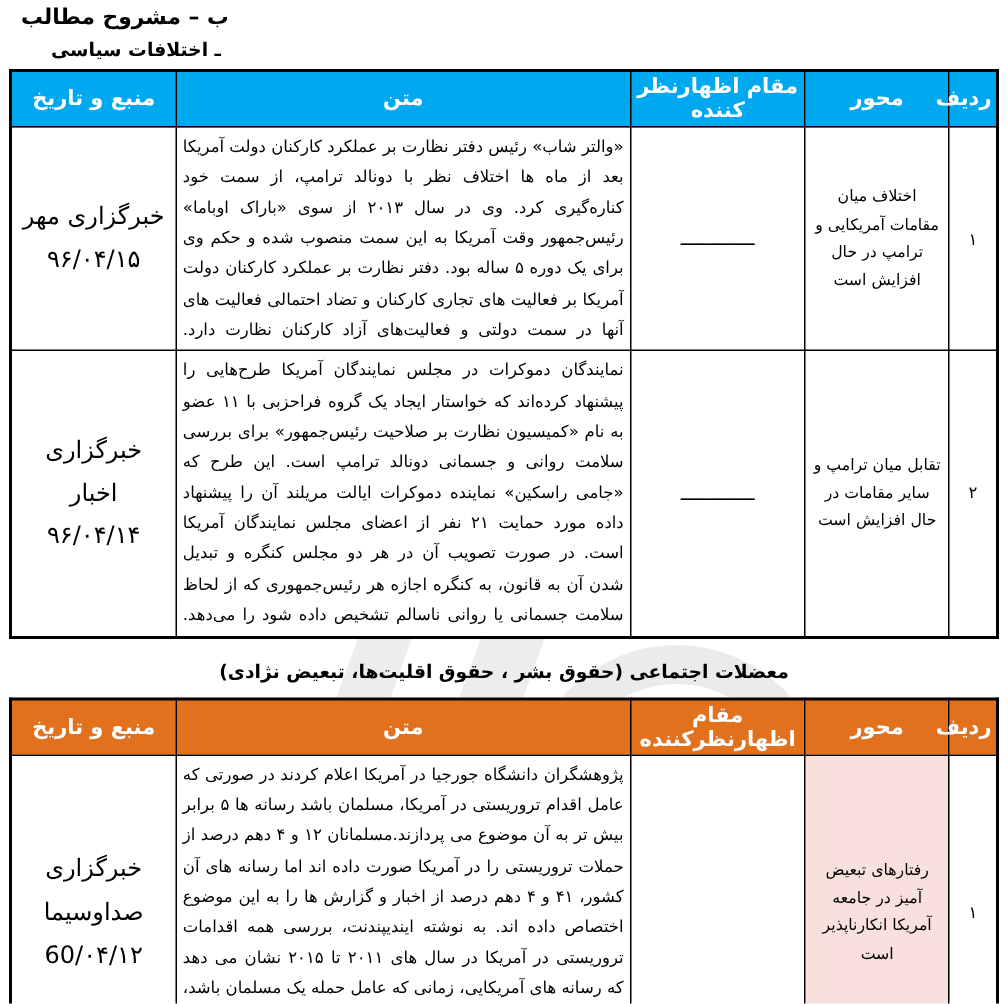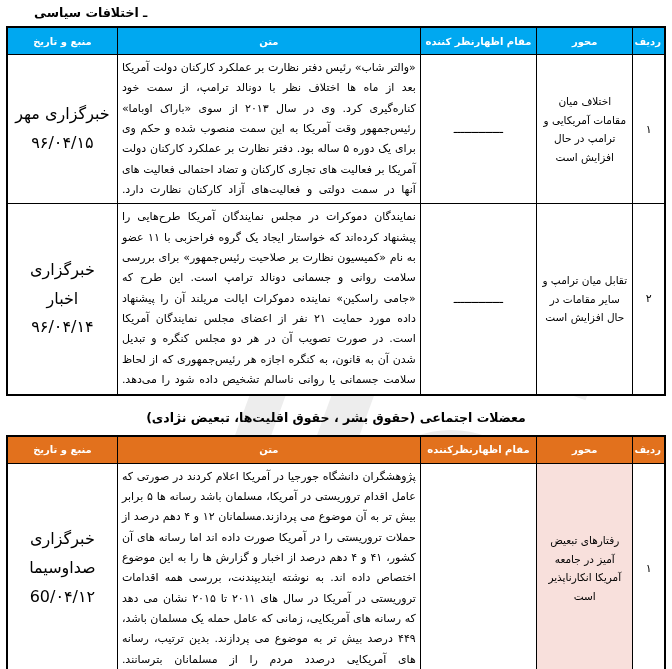--- a/index.html
+++ b/index.html
@@ -90,21 +90,21 @@
     border: 2px solid #000;
     background: #fff;
   }
   table.data th, table.data td {
     border: 1px solid #000;
     padding: 3px 4px;
     vertical-align: middle;
   }
   table.data thead th {
     color: #ffffff;
-    font-size: 10px;
+    font-size: 14px;
     font-weight: bold;
     text-align: center;
     height: 22px;
     padding: 2px 3px;
     border-color: #000;
   }
   .tbl-blue thead th { background: #00a8f0; }
   .tbl-orange thead th { background: #e2711d; }
 
   
@@ -152,20 +152,21 @@
   <div class="wm-text wm-a">معاو</div>
   <div class="wm-text wm-b">ص</div>
   <div class="wm-circle wm-c1"></div>
   <div class="wm-slash wm-s1"></div>
   <div class="wm-slash wm-s2"></div>
   <div class="wm-slash wm-s3"></div>
 </div>
 
 <div id="page">
 
+  <div class="doc-title">ب – مشروح مطالب</div>
   <div class="doc-subtitle">ـ اختلافات سیاسی</div>
 
   <div class="tbl-wrap">
     <table class="data tbl-blue">
       <colgroup>
         <col class="c-radif">
           <col class="c-mehvar">
           <col class="c-maqam">
           <col class="c-matn">
           <col class="c-manba">

